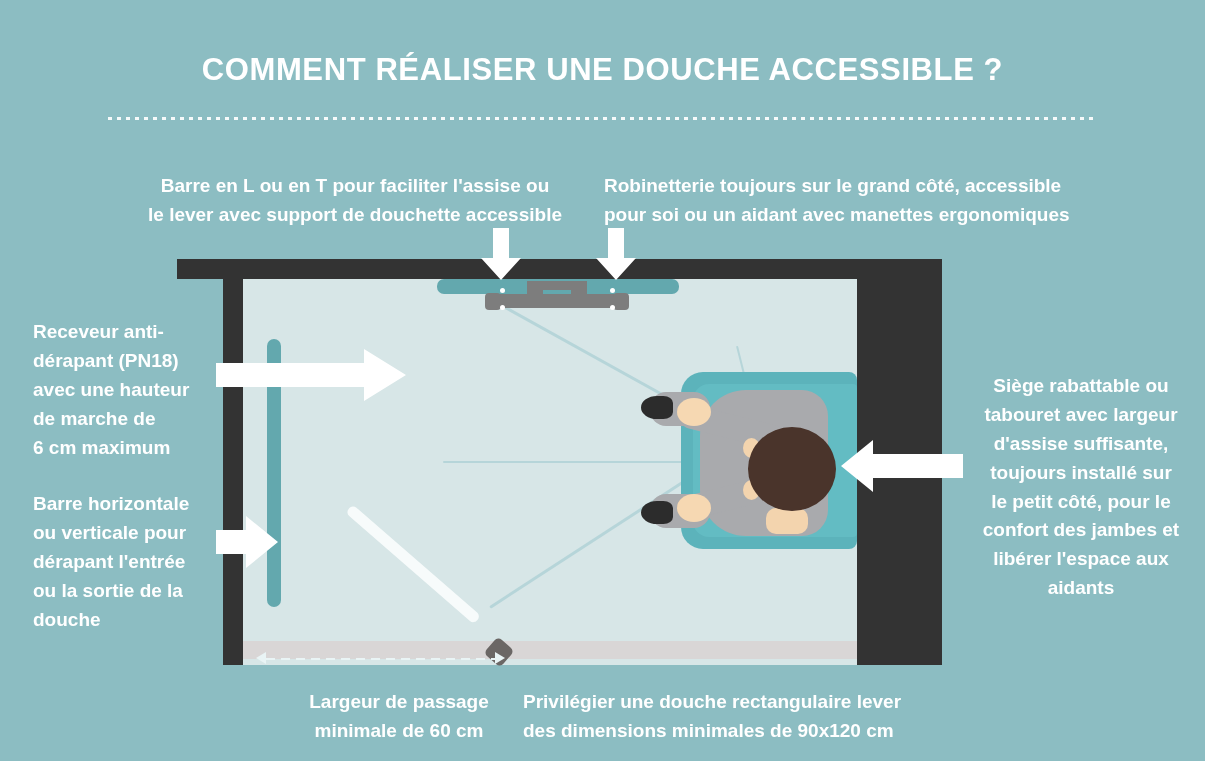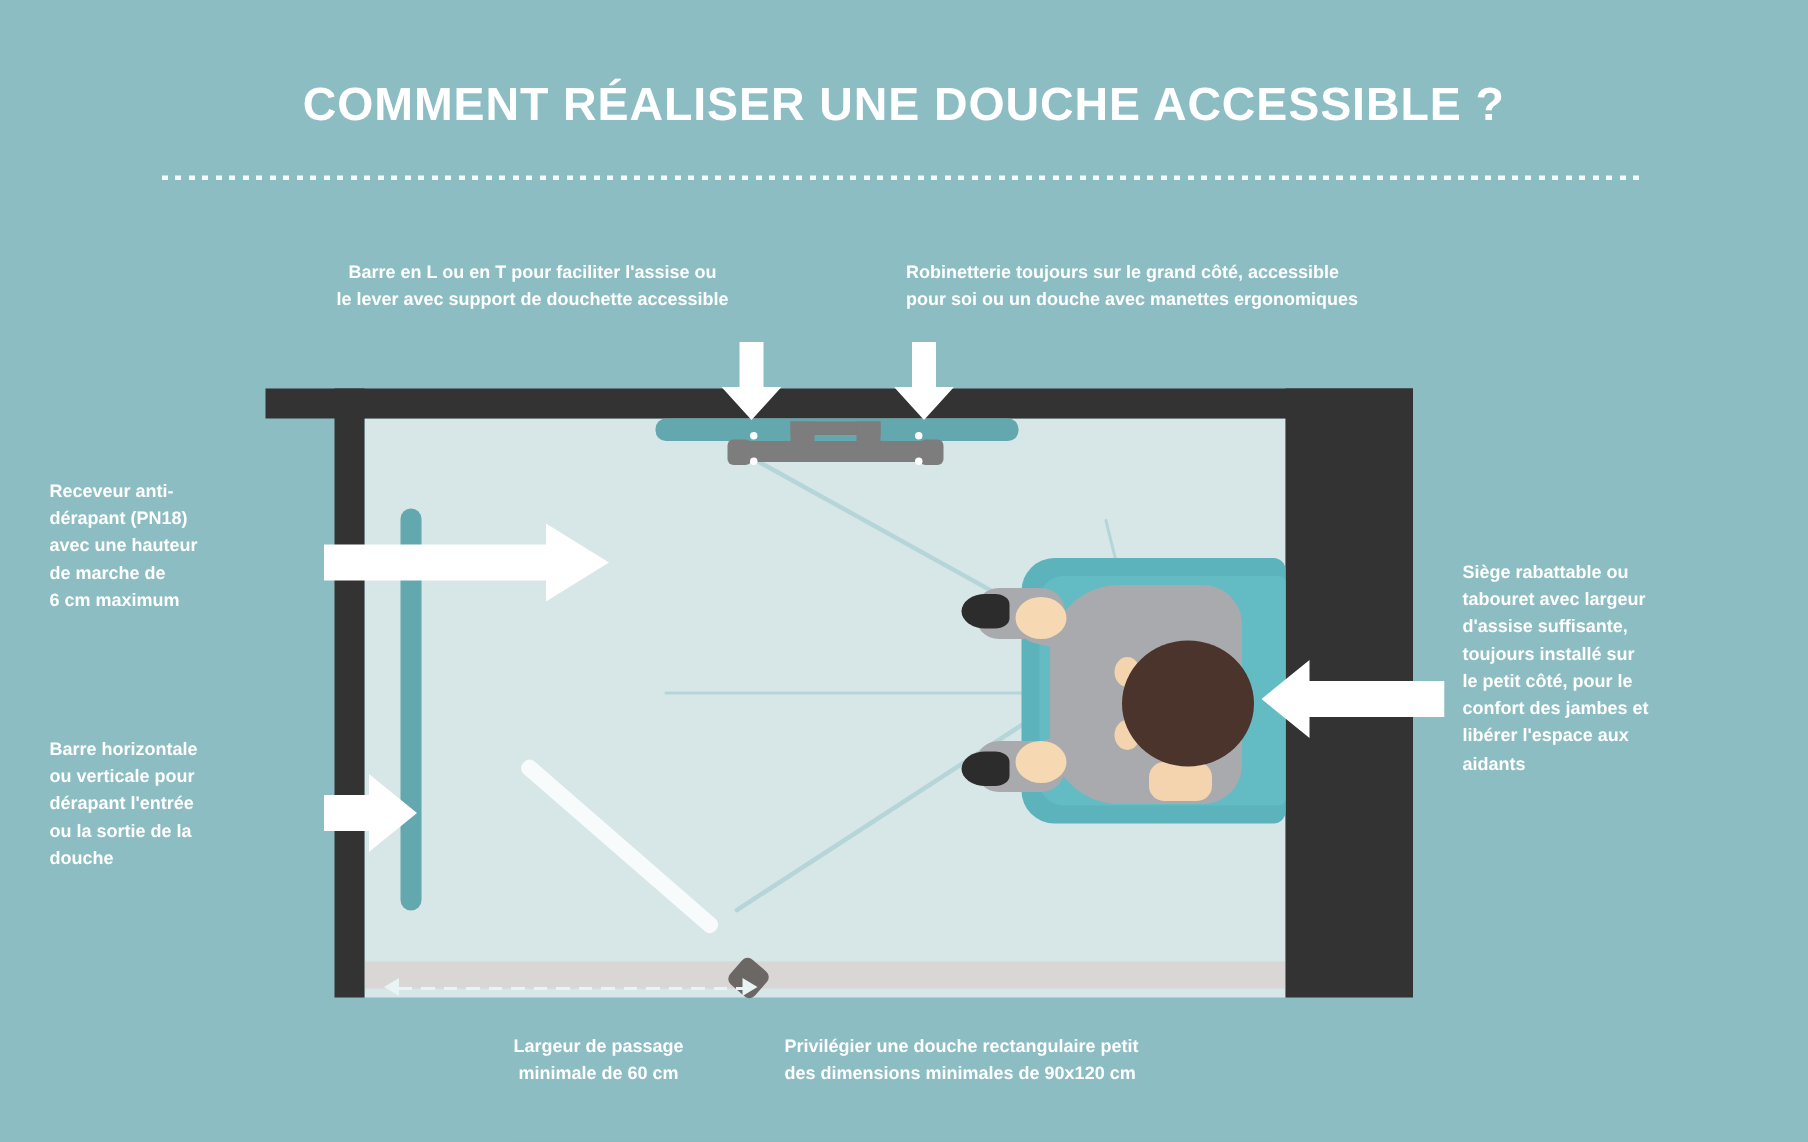--- a/index.html
+++ b/index.html
@@ -34,31 +34,31 @@
     left:108px; top:117px;
     width:990px; height:3px;
     background-image:repeating-linear-gradient(to right,#ffffff 0px,#ffffff 4px,rgba(255,255,255,0) 4px,rgba(255,255,255,0) 9px);
     opacity:.92;
   }
 
   
   .callout{
     position:absolute;
     color:#ffffff;
-    font-size:12px;
+    font-size:19px;
     font-weight:bold;
     line-height:1.52;
     font-family:"Liberation Sans", sans-serif;
     white-space:pre-line;
   }
   #cal-bar-lt{ left:135px; top:172px; width:440px; text-align:center;}
   #cal-robinet{ left:604px; top:172px; width:490px; text-align:left;}
   #cal-receveur{ left:33px; top:318px; width:178px; text-align:left;}
   #cal-barre-h{ left:33px; top:490px; width:178px; text-align:left;}
-  #cal-siege{ left:975px; top:372px; width:212px; text-align:left;}
+  #cal-siege{ left:975px; top:372px; width:212px; text-align:center;}
   #cal-largeur{ left:284px; top:688px; width:230px; text-align:center;}
   #cal-rect{ left:523px; top:688px; width:420px; text-align:left;}
 
   
   #plan{ position:absolute; left:0; top:0; width:1205px; height:761px; }
 
   
   .wall{ position:absolute; background:#333333; }
   #wall-top{ left:177px; top:259px; width:765px; height:20px; }
   #wall-left{ left:223px; top:259px; width:20px; height:406px; }
@@ -265,37 +265,37 @@
   </div>
   <div class="arrow" style="left:841px;top:440px;">
     <svg width="122" height="52" viewBox="0 0 122 52">
         <polygon points="122,14 32,14 32,0 0,26 32,52 32,38 122,38" fill="#ffffff"></polygon>
       </svg>
   </div>
 
   <div class="callout" id="cal-bar-lt">Barre en L ou en T pour faciliter l'assise ou
 le lever avec support de douchette accessible</div>
   <div class="callout" id="cal-robinet">Robinetterie toujours sur le grand côté, accessible
-pour soi ou un douche avec manettes ergonomiques</div>
+pour soi ou un aidant avec manettes ergonomiques</div>
   <div class="callout" id="cal-receveur">Receveur anti-
 dérapant (PN18)
 avec une hauteur
 de marche de
 6 cm maximum</div>
   <div class="callout" id="cal-barre-h">Barre horizontale
 ou verticale pour
 dérapant l'entrée
 ou la sortie de la
 douche</div>
   <div class="callout" id="cal-siege">Siège rabattable ou
 tabouret avec largeur
 d'assise suffisante,
 toujours installé sur
 le petit côté, pour le
 confort des jambes et
 libérer l'espace aux
 aidants</div>
   <div class="callout" id="cal-largeur">Largeur de passage
 minimale de 60 cm</div>
-  <div class="callout" id="cal-rect">Privilégier une douche rectangulaire petit
+  <div class="callout" id="cal-rect">Privilégier une douche rectangulaire lever
 des dimensions minimales de 90x120 cm</div>
 
 </div>
 
 </body></html>

